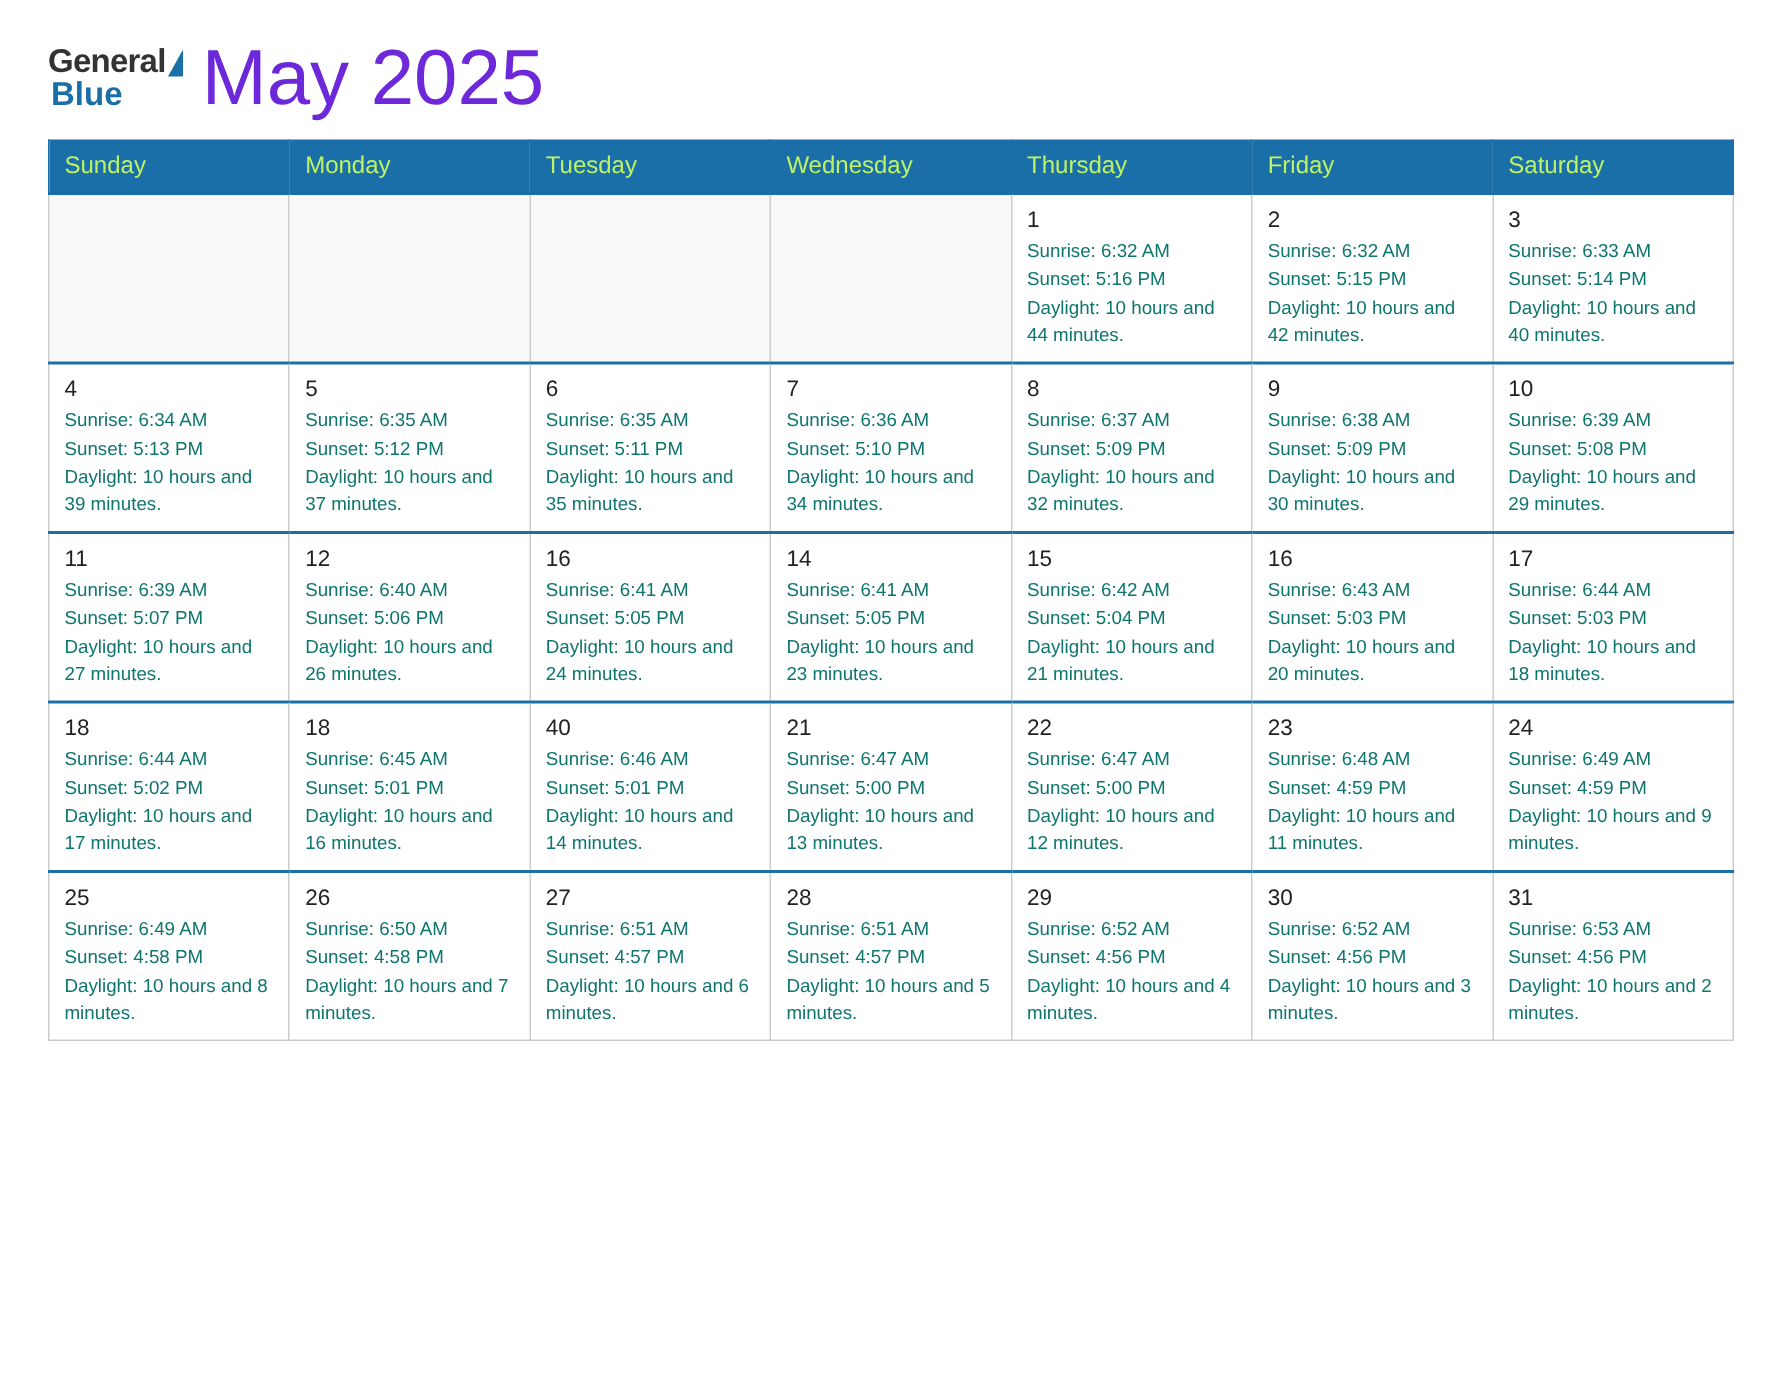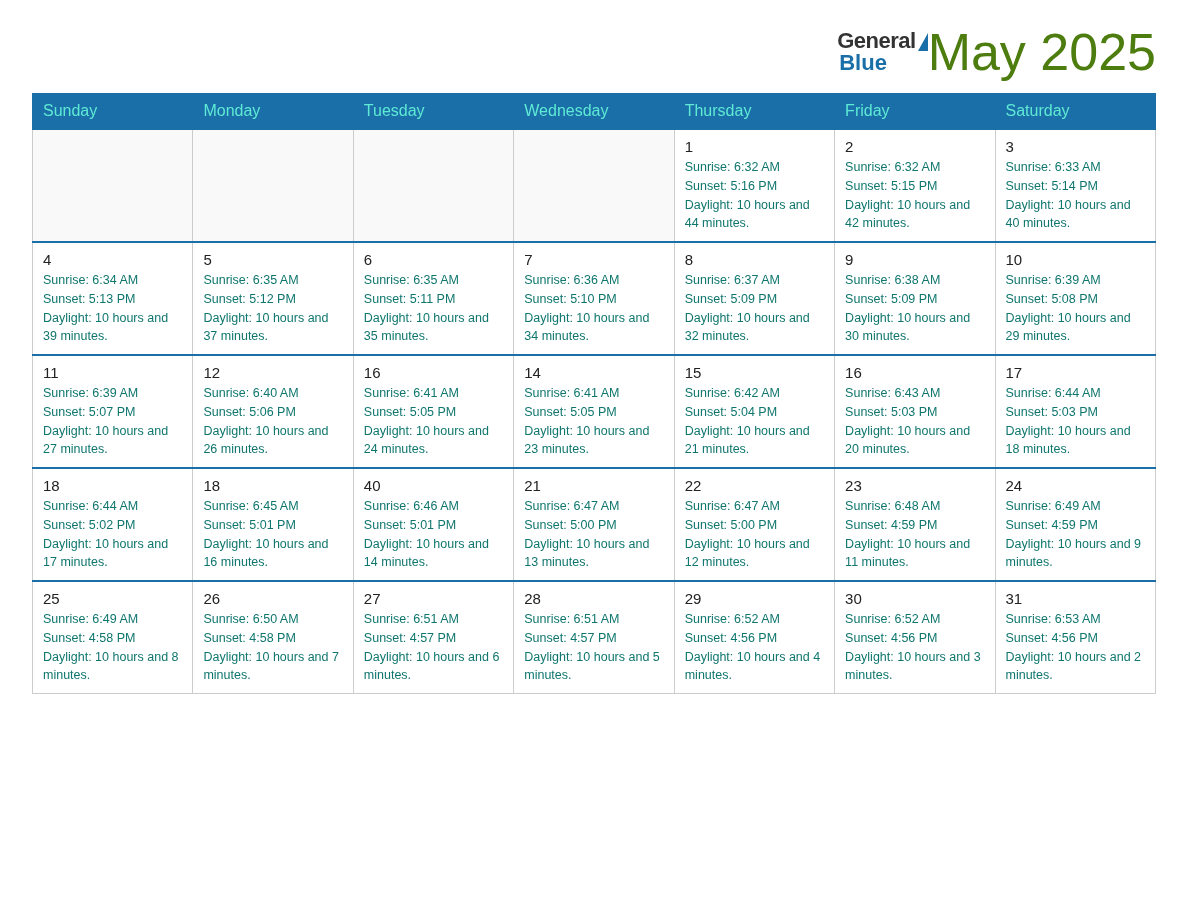--- a/index.html
+++ b/index.html
@@ -5,23 +5,24 @@
     * { box-sizing: border-box; margin: 0; padding: 0; }
     body {
       font-family: Arial, sans-serif;
       background: #fff;
       padding: 24px 32px;
       width: 1188px;
       min-height: 918px;
     }
     .header {
       display: flex;
-      justify-content: flex-end;
+      justify-content: flex-start;
       align-items: flex-start;
       margin-bottom: 4px;
+      gap: 12px;
     }
     .logo {
       display: flex;
       flex-direction: column;
       align-items: flex-start;
       padding-top: 4px;
     }
     .logo-top {
       display: flex;
       align-items: center;
@@ -46,37 +47,37 @@
       color: #1a6fa8;
       margin-left: 2px;
       margin-top: -4px;
     }
     .title-block {
       text-align: right;
     }
     .month-title {
       font-size: 52px;
       font-weight: normal;
-      color: #4d7c0f;
+      color: #6d28d9;
       line-height: 1.1;
     }
     .location-title {
       font-size: 22px;
       color: #333;
       font-weight: normal;
       margin-top: 4px;
     }
     .calendar {
       width: 100%;
       border-collapse: collapse;
       margin-top: 12px;
     }
     .calendar th {
       background-color: #1a6fa8;
-      color: #5eead4;
+      color: #bef264;
       text-align: left;
       padding: 8px 10px;
       font-size: 16px;
       font-weight: normal;
       border: 1px solid #1a6fa8;
     }
     .calendar td {
       vertical-align: top;
       padding: 8px 10px;
       border: 1px solid #ccc;

